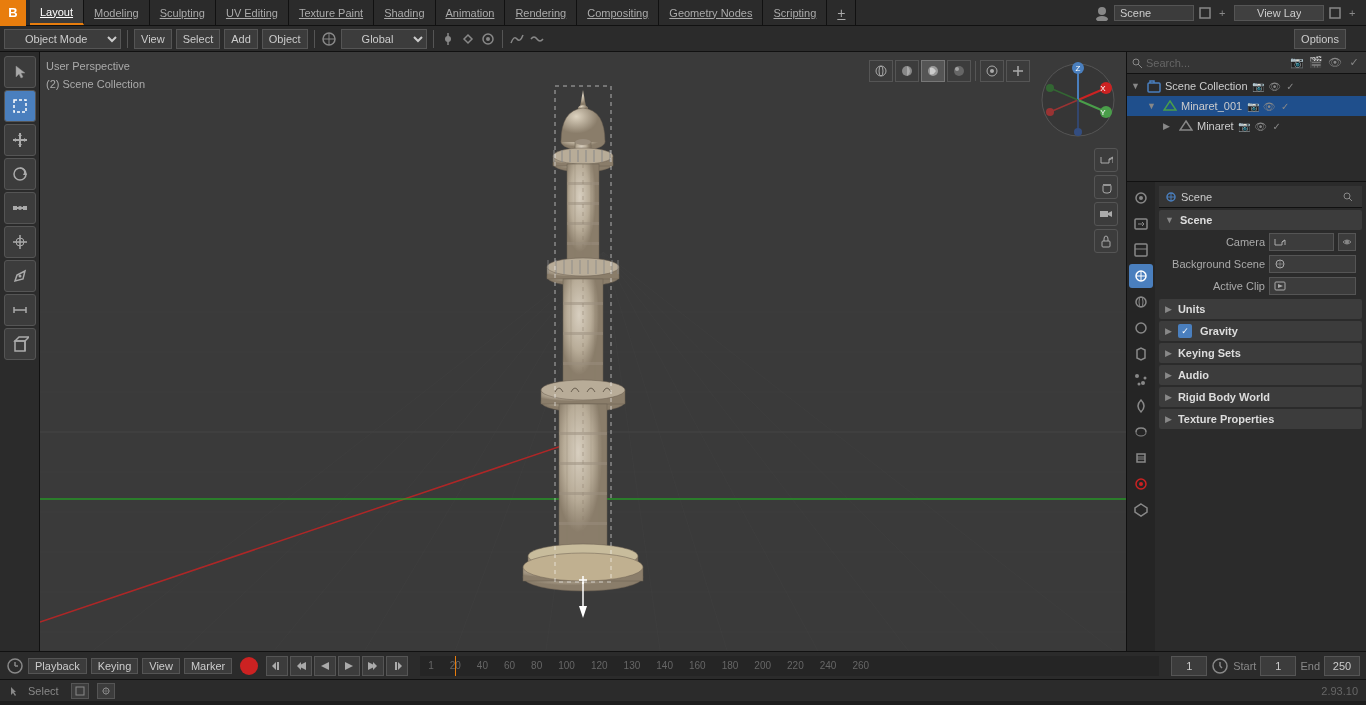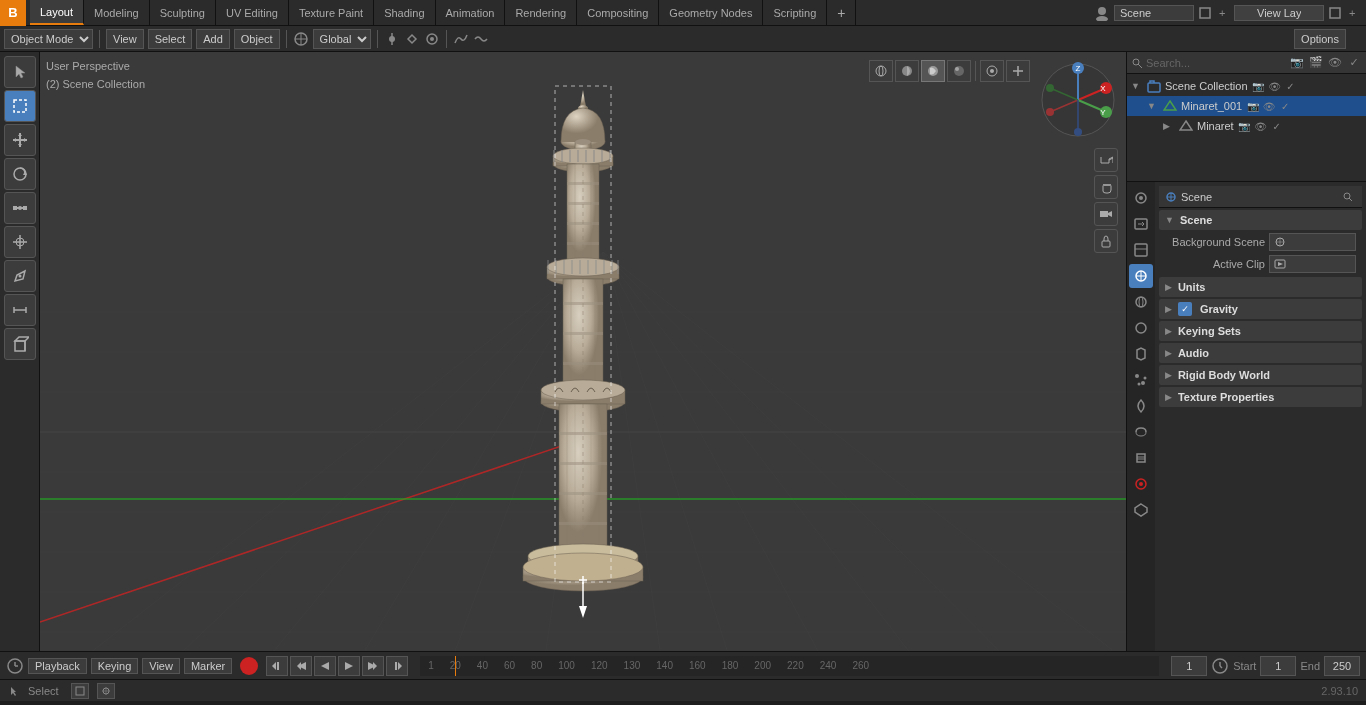--- a/index.html
+++ b/index.html
@@ -32,20 +32,21 @@
     .top-menubar .workspace-tabs {
       display: flex; align-items: center; height: 100%;
       margin-left: 4px;
     }
     .workspace-tab {
       padding: 0 10px; height: 100%;
       display: flex; align-items: center;
       color: #aaa; cursor: pointer;
       font-size: 11px;
       border-right: 1px solid #111;
+      text-decoration: underline;
     }
     .workspace-tab.active {
       background: #3c3c3c; color: #fff;
       border-bottom: 2px solid #e87d0d;
     }
 
     .top-menubar .right-controls {
       margin-left: auto;
       display: flex; align-items: center; height: 100%;
       padding-right: 6px; gap: 4px;
@@ -302,21 +303,21 @@
 
     .small-icon-btn {
       width: 16px; height: 16px;
       display: flex; align-items: center; justify-content: center;
       cursor: pointer; color: #888; font-size: 11px;
     }
 
     select.toolbar-select {
       background: #3c3c3c; border: 1px solid #555;
       color: #ccc; font-size: 11px; height: 20px;
-      padding: 0 2px;
+      padding: 0 16px;
     }
 
     .minaret-container {
       position: absolute;
       left: 50%; top: 5%;
       transform: translateX(-50%);
       width: 200px;
       height: 580px;
     }
   </style>
@@ -898,20 +899,34 @@
             </div>
           </div>
         </div>
 
         <div class="prop-section">
           <div class="prop-section-header">
             <span class="expand">▼</span>
             <span class="section-title">Scene</span>
           </div>
 
+          <div class="prop-row">
+            <span class="prop-label">Camera</span>
+            <div class="prop-value">
+              <svg width="12" height="12">
+                  <path d="M1 3 L1 9 L8 9 L8 6 L11 4 L11 9 M8 6 L11 4" fill="none" stroke="#aaa" stroke-width="1"></path>
+                </svg>
+            </div>
+            <div class="prop-btn-small">
+              <svg width="10" height="10">
+                  <path d="M1 5 Q5 1 9 5 Q5 9 1 5 Z" fill="none" stroke="#888" stroke-width="1"></path>
+                  <circle cx="5" cy="5" r="2" fill="#888"></circle>
+                </svg>
+            </div>
+          </div>
 
           <div class="prop-row">
             <span class="prop-label">Background Scene</span>
             <div class="prop-value">
               <svg width="12" height="12">
                   <circle cx="6" cy="6" r="4" fill="none" stroke="#aaa" stroke-width="1"></circle>
                   <path d="M6 2 L6 10 M2 6 L10 6" stroke="#aaa" stroke-width="0.5"></path>
                 </svg>
             </div>
           </div>

